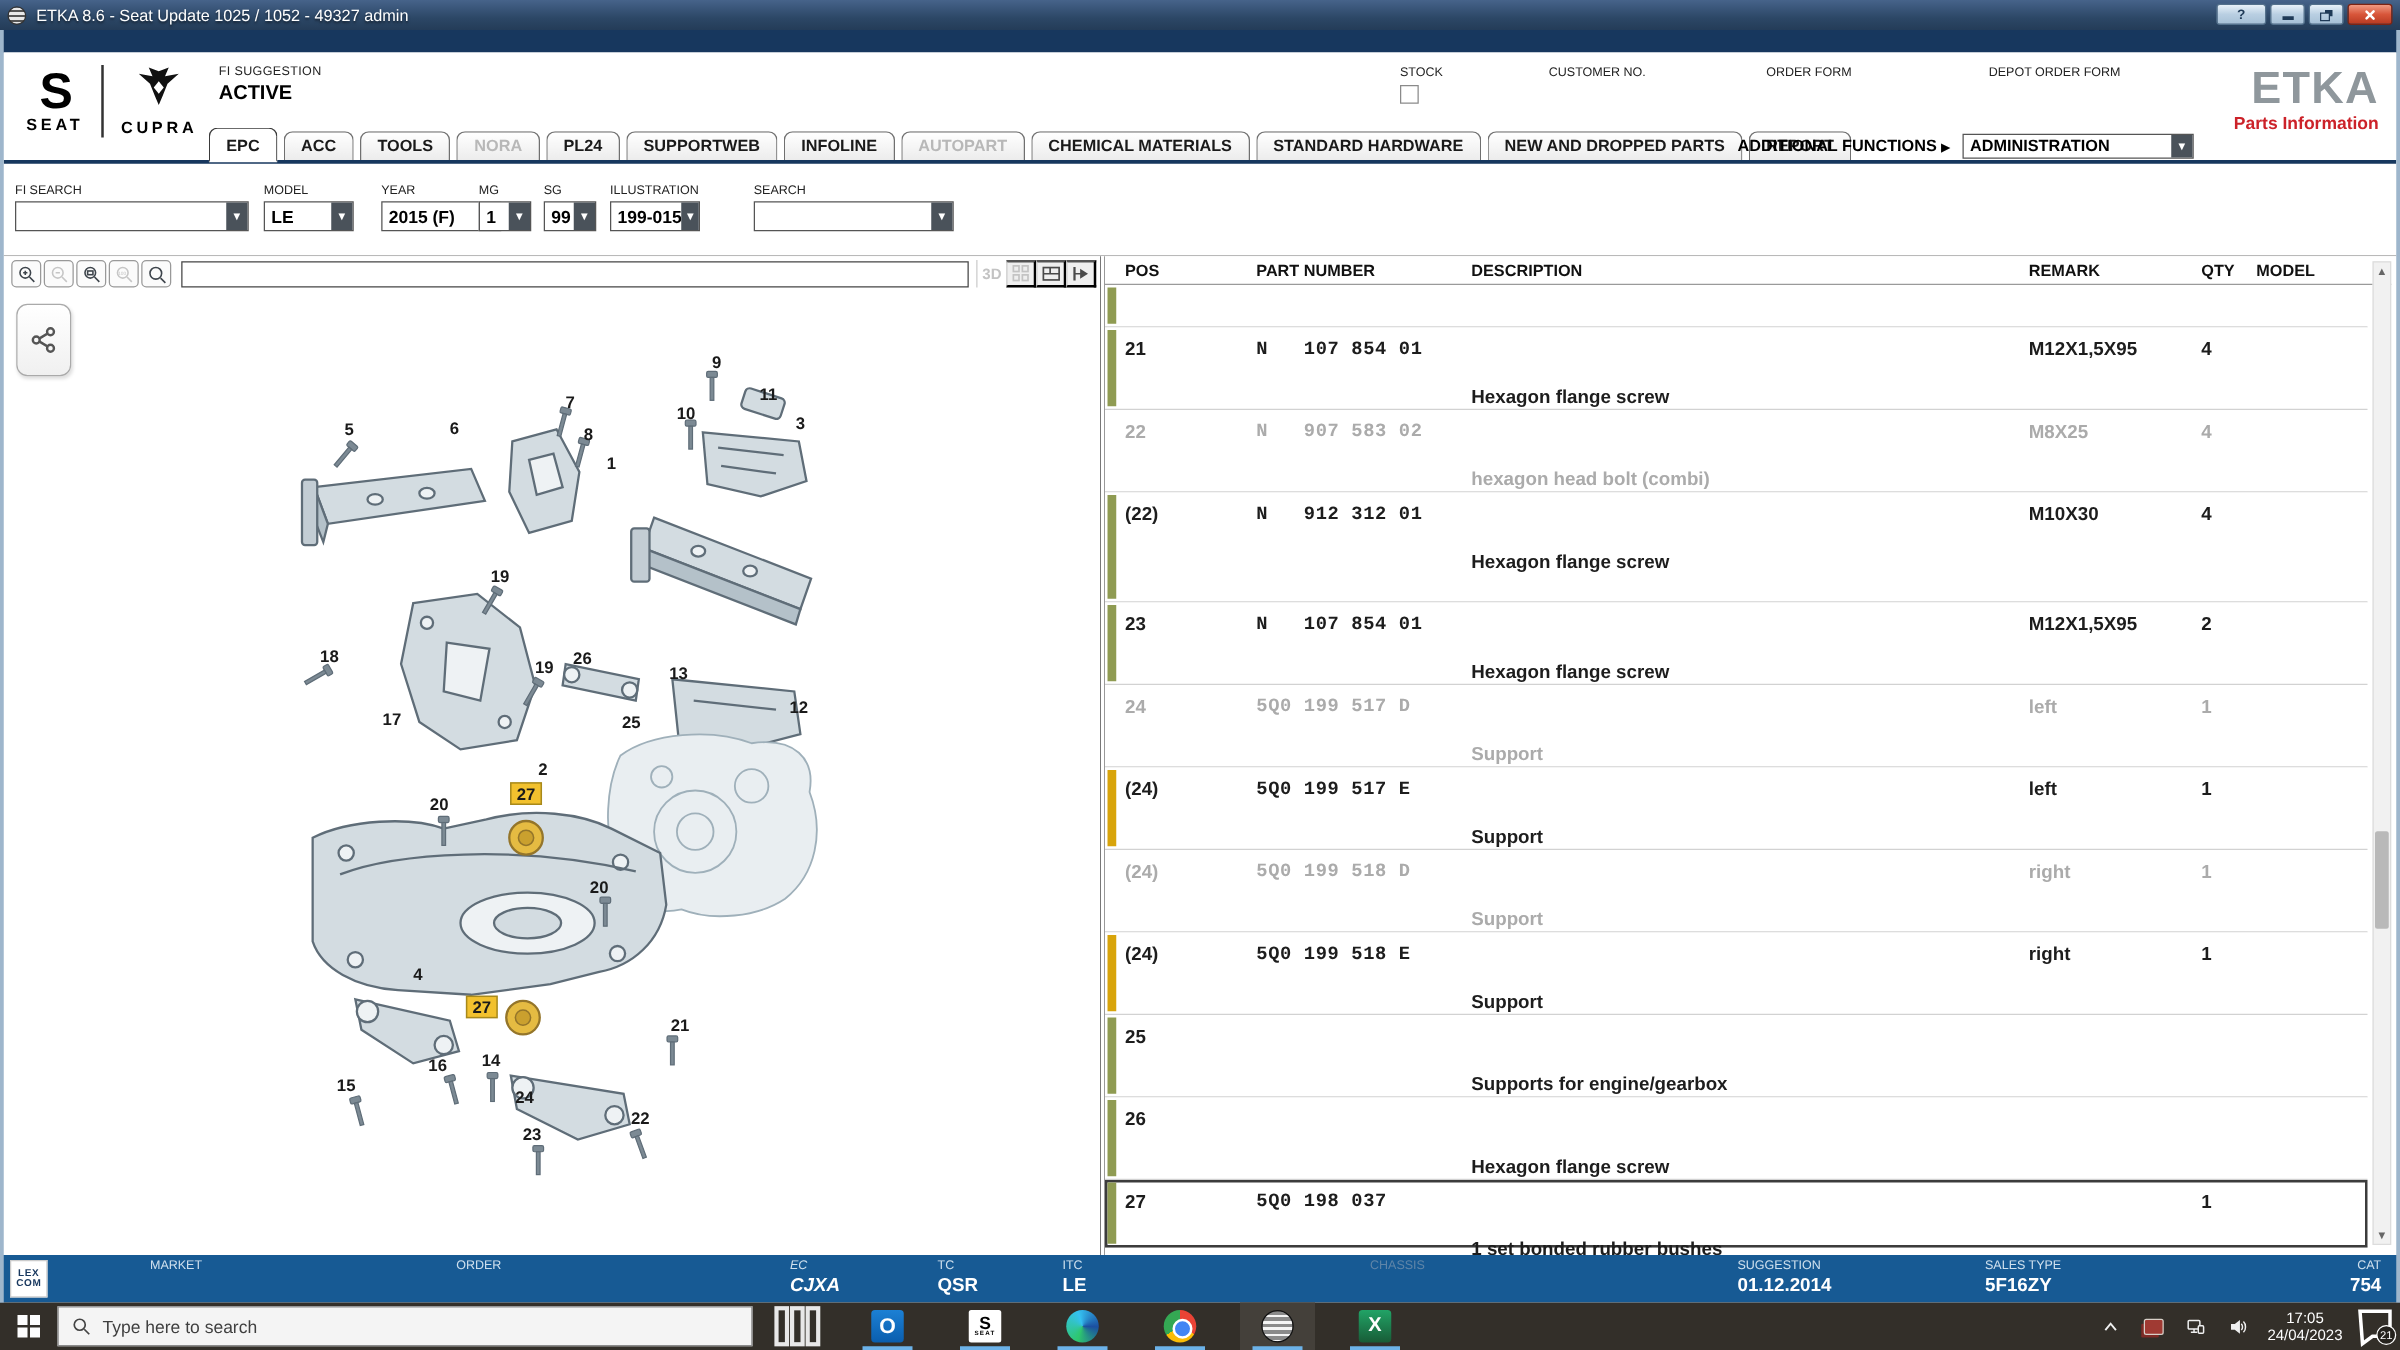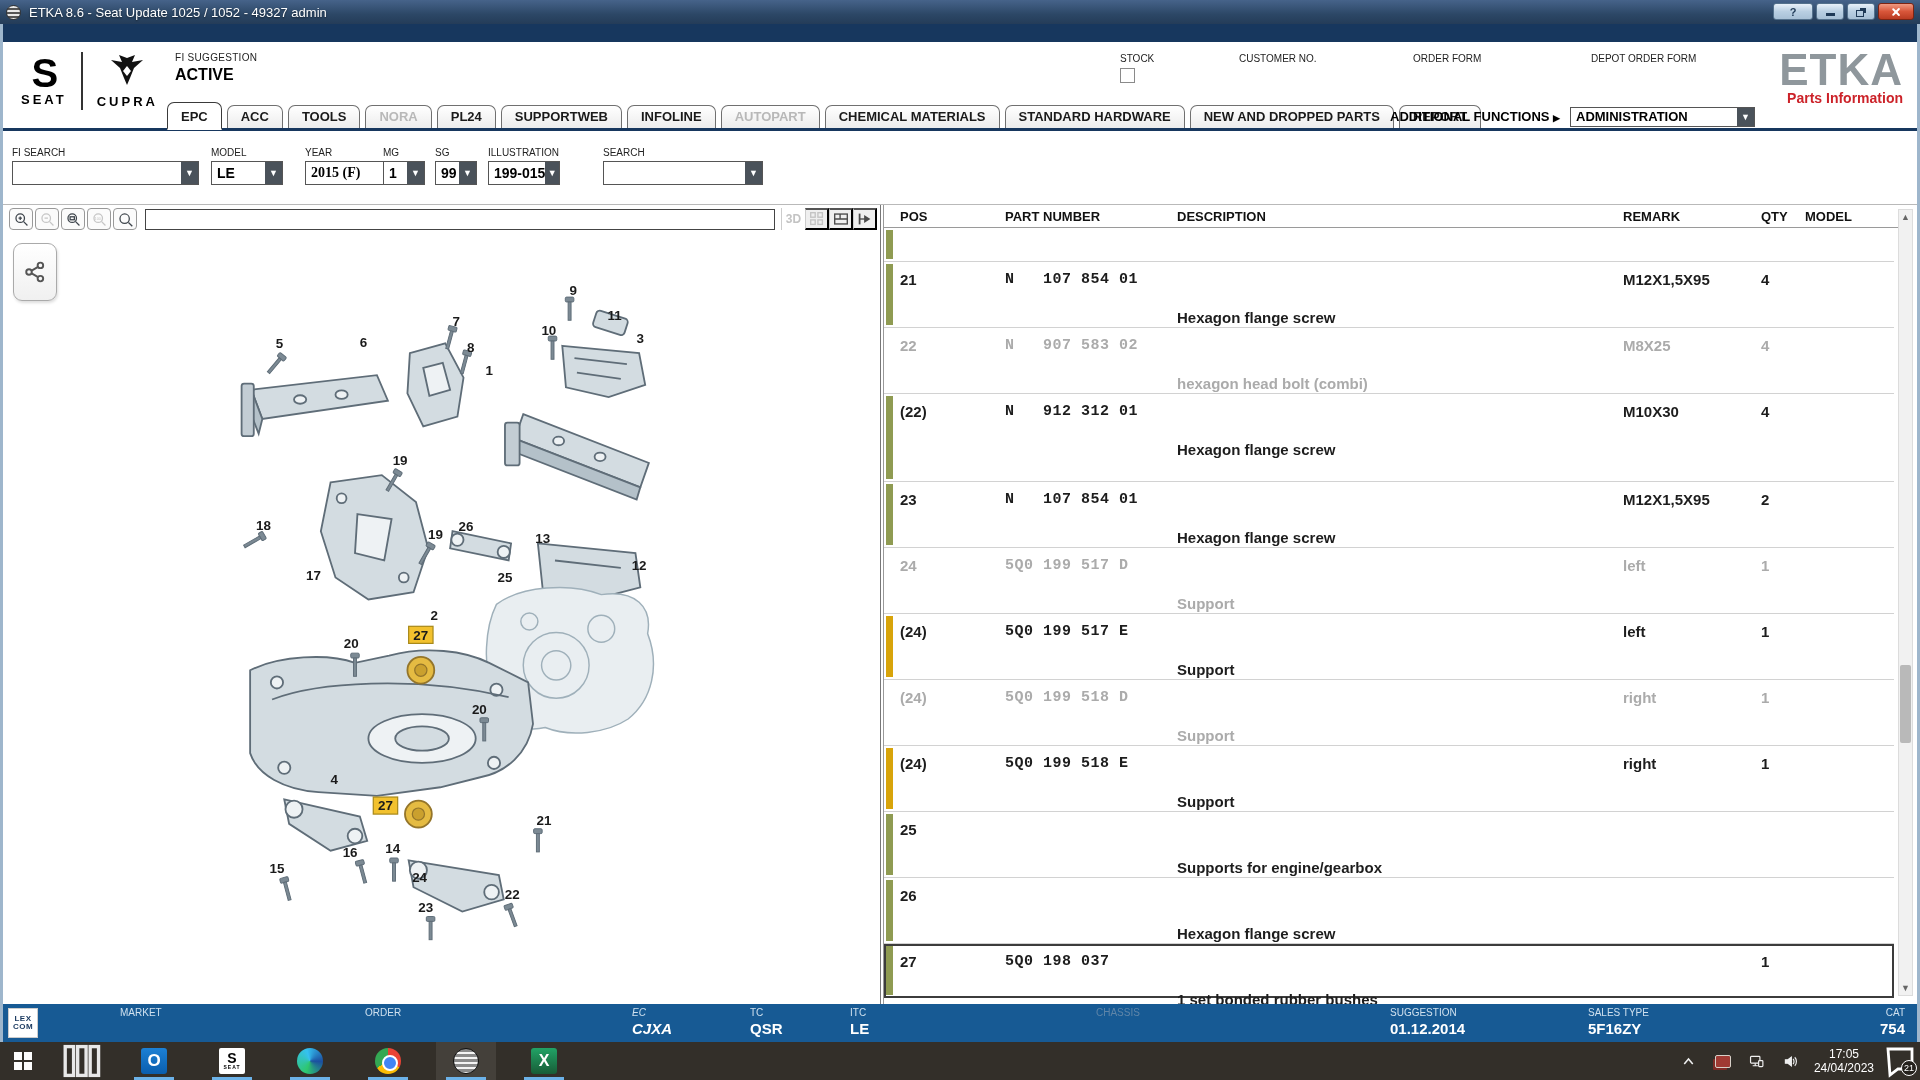--- a/index.html
+++ b/index.html
@@ -37,21 +37,21 @@
   .brand-word { font-size:13px; font-weight:bold; letter-spacing:3px; margin-top:2px; }
   #brand-divider { width:2px; height:58px; background:#333; }
   #cupra-logo { text-align:center; }
   #fi-sugg { position:absolute; left:172px; top:10px; }
   .tiny-label { font-size:10px; color:#222; letter-spacing:.3px; }
   #fi-sugg-value { font-size:16px; font-weight:bold; margin-top:3px; }
   .top-label { position:absolute; top:11px; font-size:10px; color:#222; }
   #lbl-stock{ left:1117px; } #lbl-customer{ left:1236px; } #lbl-orderform{ left:1410px; } #lbl-depotform{ left:1588px; }
   #stock-box { position:absolute; left:1117px; top:26px; width:15px; height:15px; border:1px solid #8a8a8a; background:#fff; cursor:pointer; }
   #etka-logo { position:absolute; right:14px; top:8px; text-align:right; }
-  #etka-logo-text { font-size:44px; font-weight:bold; color:#8f979c; letter-spacing:1px; line-height:40px; font-family:"Liberation Sans",sans-serif; }
+  #etka-logo-text { font-size:36px; font-weight:bold; color:#8f979c; letter-spacing:1px; line-height:40px; font-family:"Liberation Sans",sans-serif; }
   #etka-logo-sub { font-size:14px; font-weight:bold; color:#cc2229; }
 
   
   #tabsrow { position:absolute; left:3px; top:105px; width:1914px; height:26px; display:flex; align-items:flex-end; padding-left:164px; border-bottom:3px solid #17375e; z-index:5; }
   .tab { border:1px solid #707070; border-bottom:none; border-radius:7px 7px 0 0; margin-right:5px;
     background:linear-gradient(#ffffff,#ececec); padding:3px 13px 4px; font-size:13px; font-weight:bold;
     color:#1a1a1a; white-space:nowrap; cursor:pointer; }
   .tab[data-state="active"] { background:#fff; border-color:#3a3a3a; padding-top:6px; margin-bottom:-2px; border-bottom:2px solid #fff; }
   .tab[data-state="disabled"] { color:#b8b8b8; cursor:default; }
   #tabs-right { margin-left:auto; display:flex; align-items:center; margin-right:162px; padding-bottom:3px; }
@@ -62,21 +62,21 @@
   .dd-btn { width:17px; height:100%; background:#4a525a; color:#fff; font-size:9px; display:flex; align-items:center; justify-content:center; }
 
   
   #filterrow { position:absolute; left:3px; top:131px; width:1914px; height:74px; background:#fff; border-bottom:1px solid #b9b9b9; }
   .ffield { position:absolute; top:16px; }
   .ffield .flabel { font-size:10px; color:#222; margin-bottom:3px; }
   .fbox { height:24px; border:1px solid #555; background:#fff; display:flex; align-items:center; cursor:pointer; }
   .fbox .fval { flex:1; font-size:14px; font-weight:bold; padding-left:5px; white-space:nowrap; }
   #f-fisearch{ left:9px; } #f-fisearch .fbox{ width:187px; }
   #f-model{ left:208px; } #f-model .fbox{ width:72px; }
-  #f-year{ left:287px;margin-left:15px; } #f-year .fbox{ width:96px;font-family:Liberation Serif, serif; }
+  #f-year{ left:287px;margin-left:15px; } #f-year .fbox{ width:96px; }
   #f-mg{ left:380px; } #f-mg .fbox{ width:42px; }
   #f-sg{ left:432px; } #f-sg .fbox{ width:42px; }
   #f-ill{ left:485px; } #f-ill .fbox{ width:72px; }
   #f-search{ left:600px; } #f-search .fbox{ width:160px; }
 
   
   #toolbars { position:absolute; right:20px; top:135px; }
   .tbrow { display:flex; margin-bottom:5px; }
   .tbtn { width:38px; height:30px; border:1px solid #8a8a8a; border-radius:5px; margin-left:4px;
     background:linear-gradient(#fdfdfd,#e9e9e9); display:flex; align-items:center; justify-content:center;
@@ -967,20 +967,27 @@
 
   <div id="taskbar">
     <div id="start-btn">
       <span class="winlogo">
           <i></i>
           <i></i>
           <i></i>
           <i></i>
         </span>
     </div>
+    <div id="tb-search">
+      <svg viewBox="0 0 20 20" fill="none" stroke="currentColor" stroke-width="1.7">
+        <circle cx="8.5" cy="8.5" r="5.5"></circle>
+          <path d="M13 13l5 5"></path>
+      </svg>
+      <span class="ph">Type here to search</span>
+    </div>
     <div id="taskview">
       <svg viewBox="0 0 20 20" fill="none" stroke="currentColor" stroke-width="1.4">
         <rect x="3" y="4" width="3.5" height="12"></rect>
           <rect x="8.2" y="4" width="3.5" height="12"></rect>
           <rect x="13.4" y="4" width="3.5" height="12"></rect>
       </svg>
     </div>
     <div class="appcell">
       <span class="icon-outlook">O</span>
       <span class="openbar"></span>

